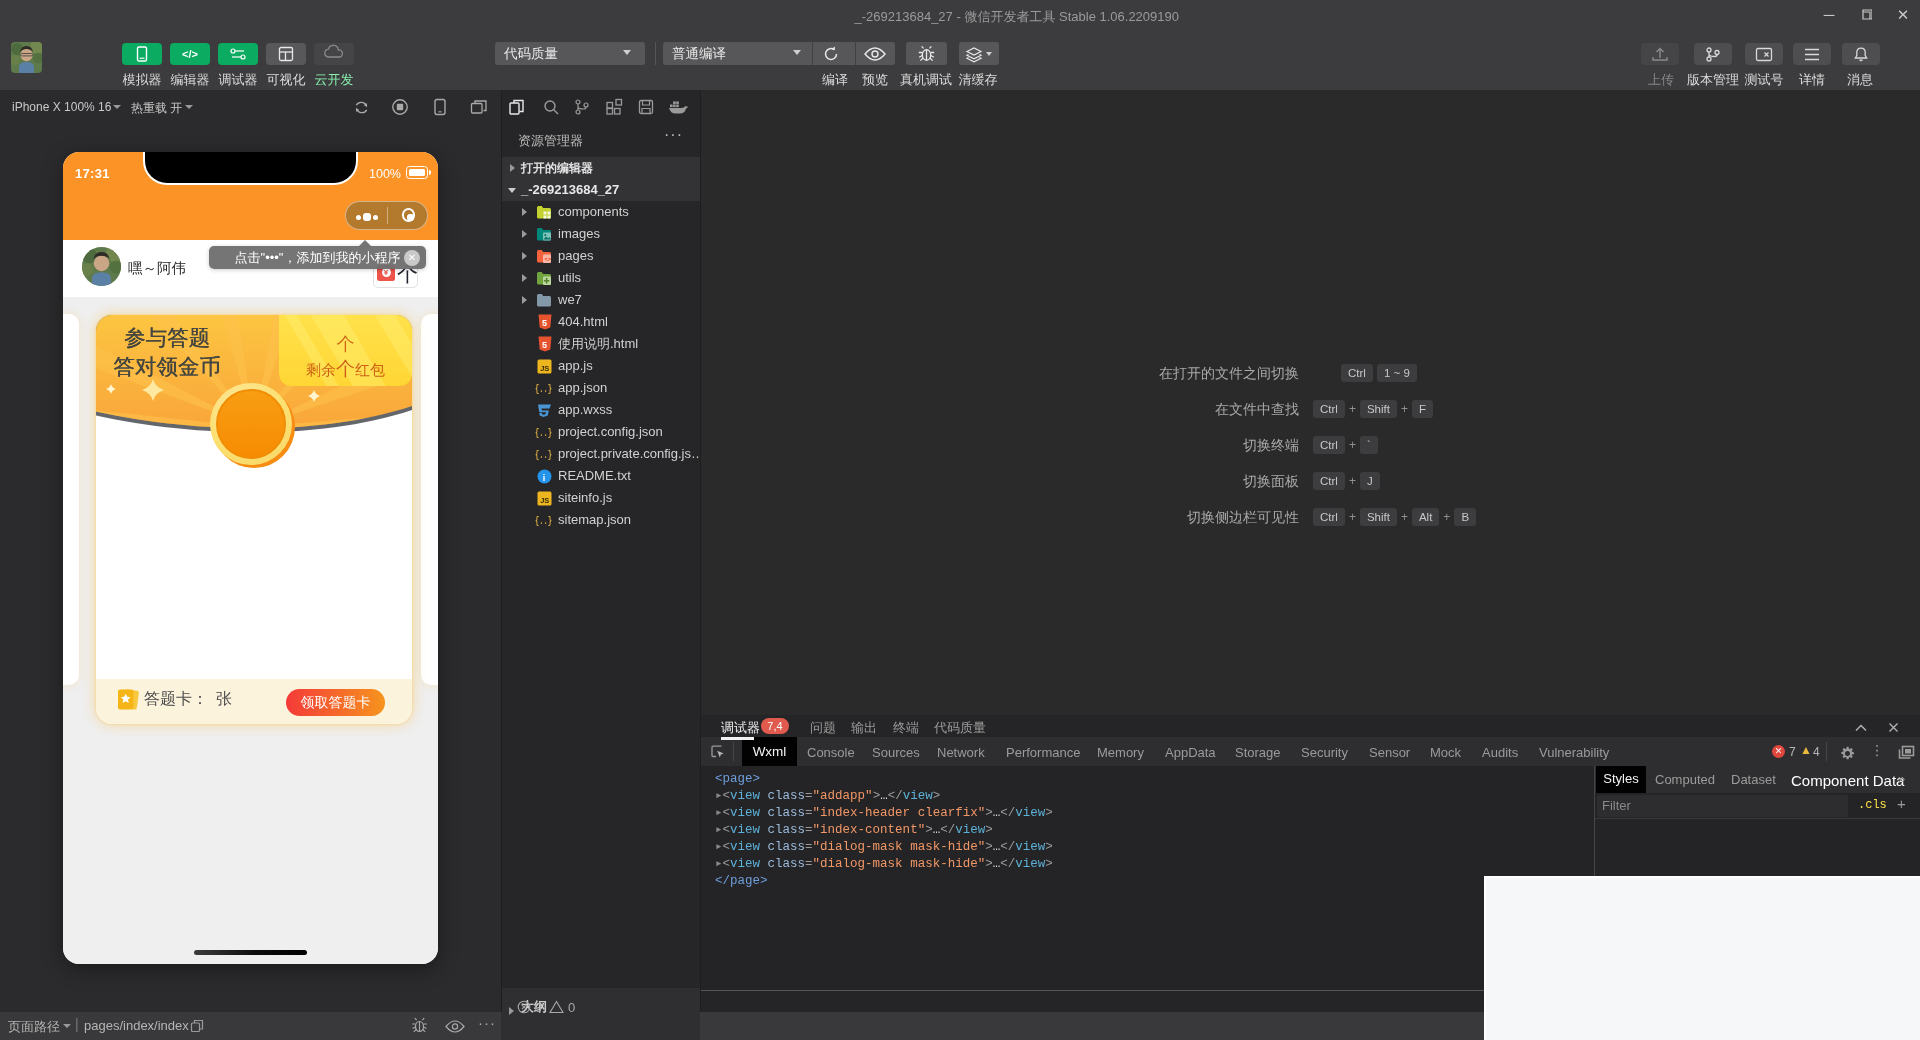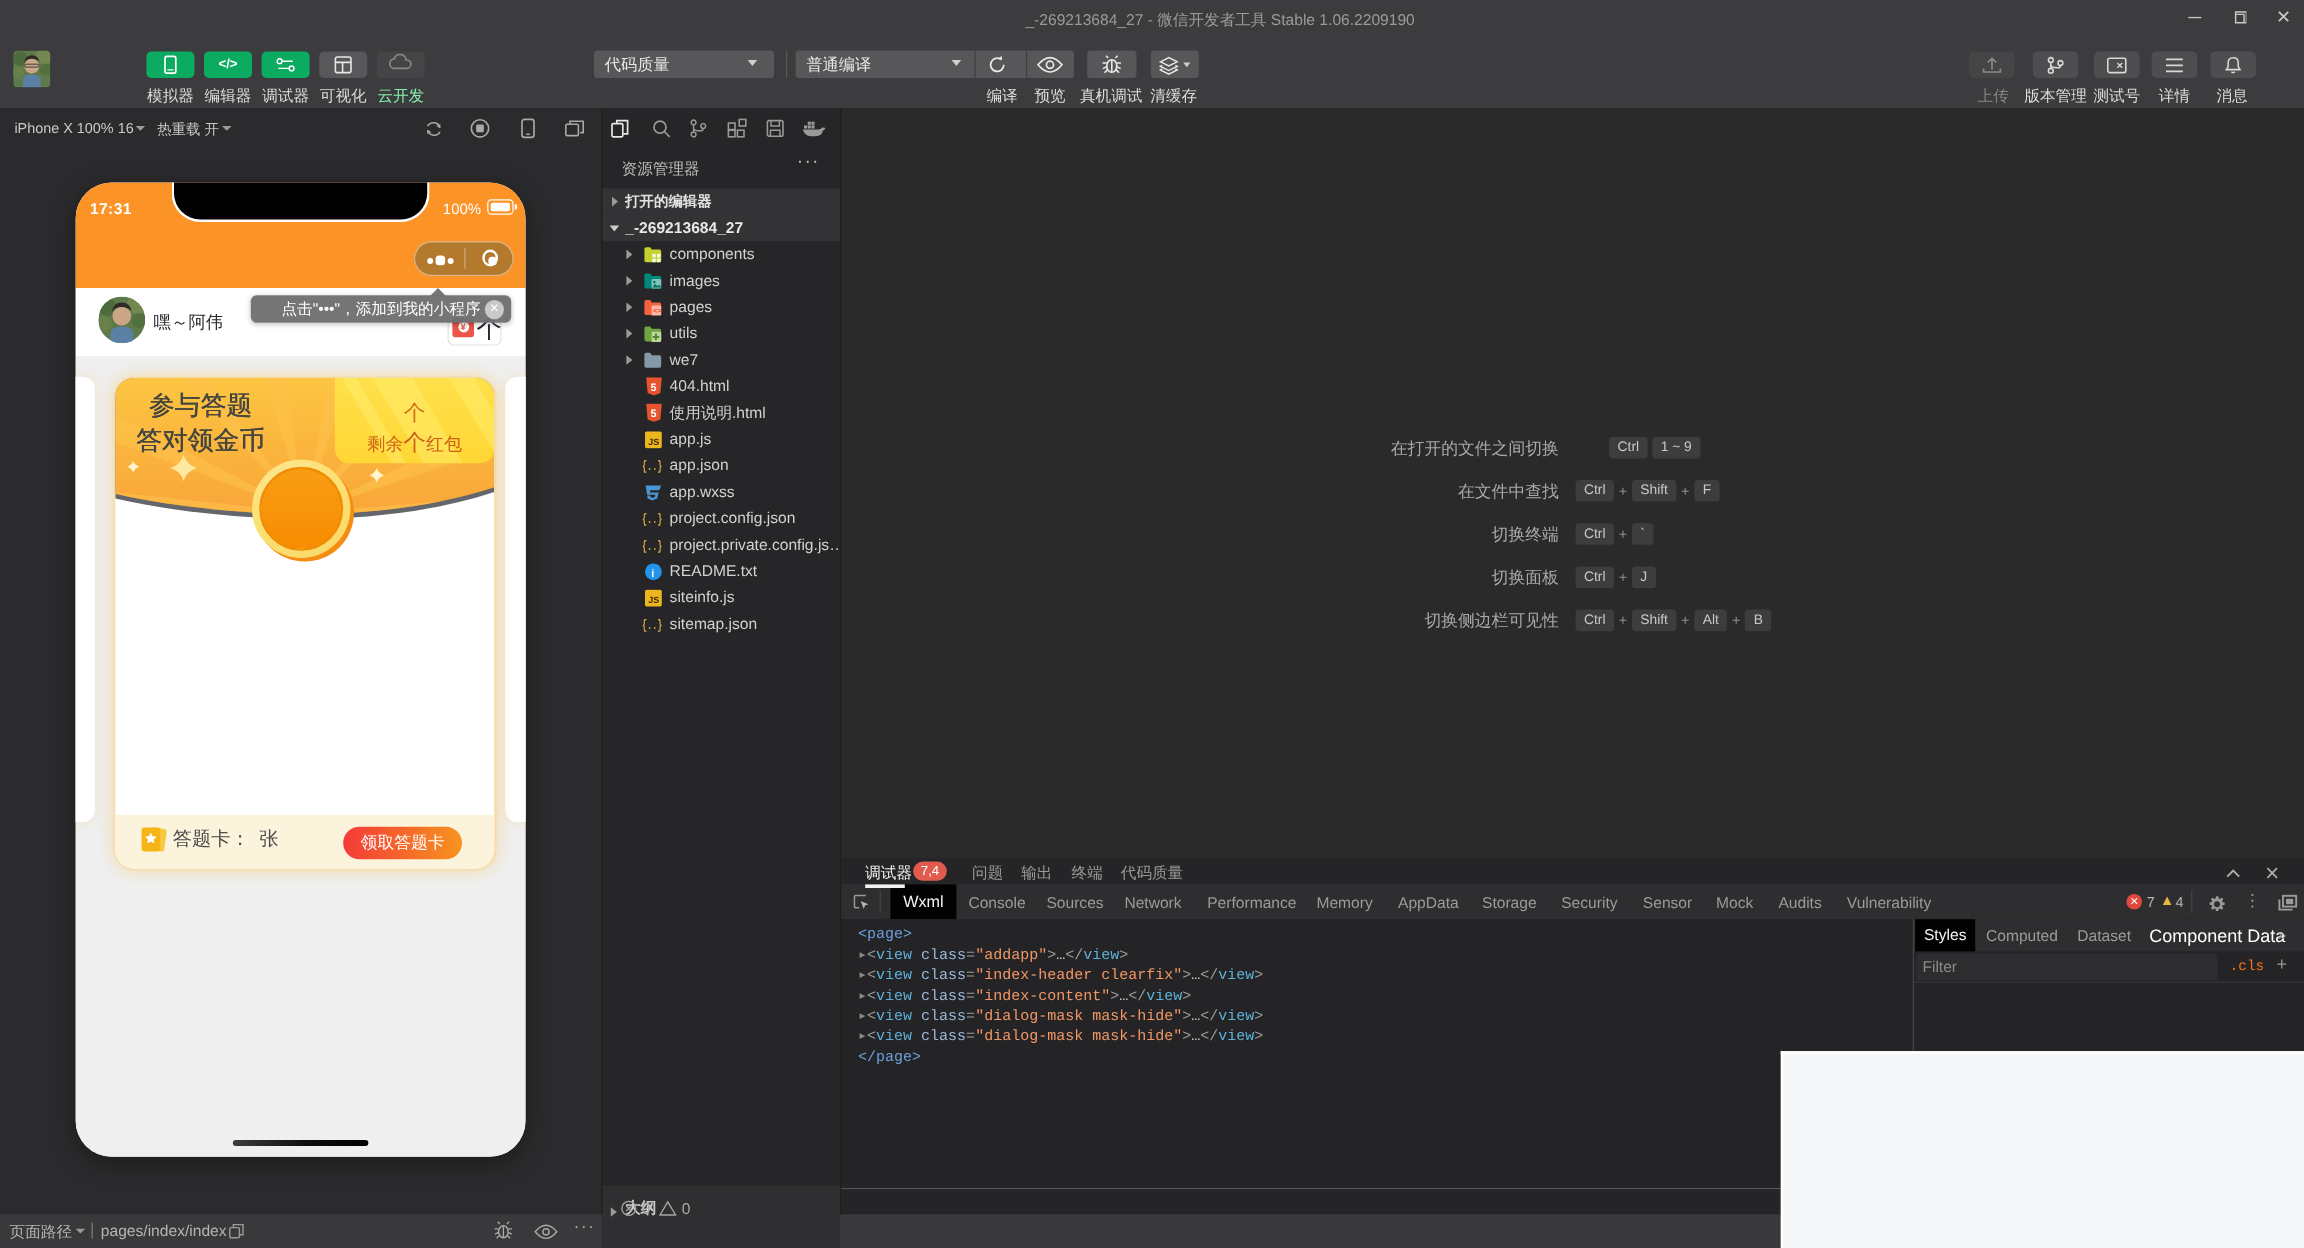--- a/index.html
+++ b/index.html
@@ -26,21 +26,21 @@
   
   #simpanel { left:0; top:90px; width:501px; height:922px; background:#2b2b2d; }
   #explorer { left:501px; top:90px; width:199px; height:898px; background:#262628; color:#cccccc; }
   #editor { left:700px; top:90px; width:1220px; height:625px; background:#2a2a2b; }
   #debugpanel { left:700px; top:715px; width:1220px; height:297px; }
   #statusbar { left:0; top:1012px; width:1920px; height:28px; background:#39393b; }
   #expfoot { left:501px; top:988px; width:199px; height:52px; background:#2f2f31; }
   .vline { width:1px; background:#1e1e1f; }
 
   
-  #phone { left:63px; top:152px; width:375px; height:812px; border-radius:30px; background:#efeff0; overflow:hidden; box-shadow:0 5px 20px rgba(0,0,0,0.38); }
+  #phone { left:63px; top:152px; width:375px; height:812px; border-radius:16px; background:#efeff0; overflow:hidden; box-shadow:0 5px 20px rgba(0,0,0,0.38); }
 
   
   .erow { position:absolute; left:0; width:199px; height:22px; line-height:22px; font-size:13px; color:#d2d2d2; }
   .etri { position:absolute; width:0; height:0; }
   .tri-r { border-top:4px solid transparent; border-bottom:4px solid transparent; border-left:5px solid #9a9a9a; }
   .tri-d { border-left:4px solid transparent; border-right:4px solid transparent; border-top:5px solid #cccccc; }
 
   
   .hintrow { position:absolute; height:18px; }
   .hinttext { position:absolute; right:0; top:1px; color:#a9a9a9; font-size:14px; white-space:nowrap; }
@@ -577,21 +577,21 @@
   <div class="abs" style="left:1594px; top:766px; width:1px; height:224px; background:#454547;"></div>
   <div class="abs" style="left:1595px; top:766px; width:325px; height:27px; background:#2e2e30;"></div>
   <div class="abs" style="left:1596px; top:766px; width:50px; height:27px; background:#020203; color:#f5f5f5; font-size:13px; text-align:center; line-height:26px;">Styles</div>
   <div class="abs" style="left:1655px; top:772px; font-size:13px; color:#9b9b9b;">Computed</div>
   <div class="abs" style="left:1731px; top:772px; font-size:13px; color:#9b9b9b;">Dataset</div>
   <div class="abs" style="left:1791px; top:772px; font-size:15px; color:#ffffff;">Component Data</div>
   <div class="abs" style="left:1898px; top:771px; font-size:13px; color:#9b9b9b;">»</div>
   <div class="abs" style="left:1595px; top:793px; width:325px; height:26px; background:#242426; border-bottom:1px solid #39393b;"></div>
     <div class="abs" style="left:1597px; top:795px; width:251px; height:22px; background:#2d2d2f; border-radius:2px;"></div>
   <div class="abs" style="left:1602px; top:798px; font-size:13px; color:#8a8a8a;">Filter</div>
-  <div class="abs mono" style="left:1858px; top:798px; font-size:12px; color:#f97316;">.cls</div>
+  <div class="abs mono" style="left:1858px; top:798px; font-size:12px; color:#fde047;">.cls</div>
   <div class="abs" style="left:1897px; top:795px; font-size:15px; color:#9a9a9a;">+</div>
 
   <div class="abs" style="left:700px; top:990px; width:1220px; height:1px; background:#56565a;"></div>
   <div class="abs" style="left:700px; top:991px; width:1220px; height:21px; background:#252527;"></div>
 
   <div id="statusbar" class="abs"></div>
   <div id="expfoot" class="abs"></div>
   <div class="abs" style="left:8px; top:1018px; font-size:13px; color:#b5b5b5;">页面路径</div>
   <div class="caret" style="left:63px; top:1024px; border-top-color:#9a9a9a; border-left-width:4px; border-right-width:4px; border-top-width:4.5px;"></div>
   <div class="abs" style="left:75px; top:1016px; font-size:14px; color:#777;">|</div>

